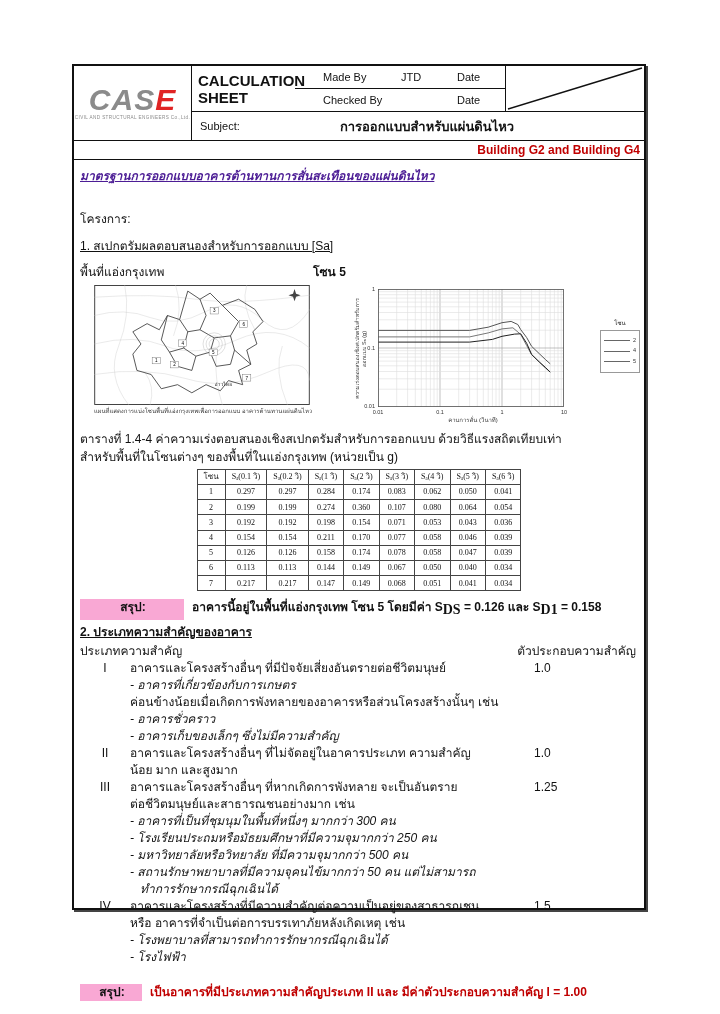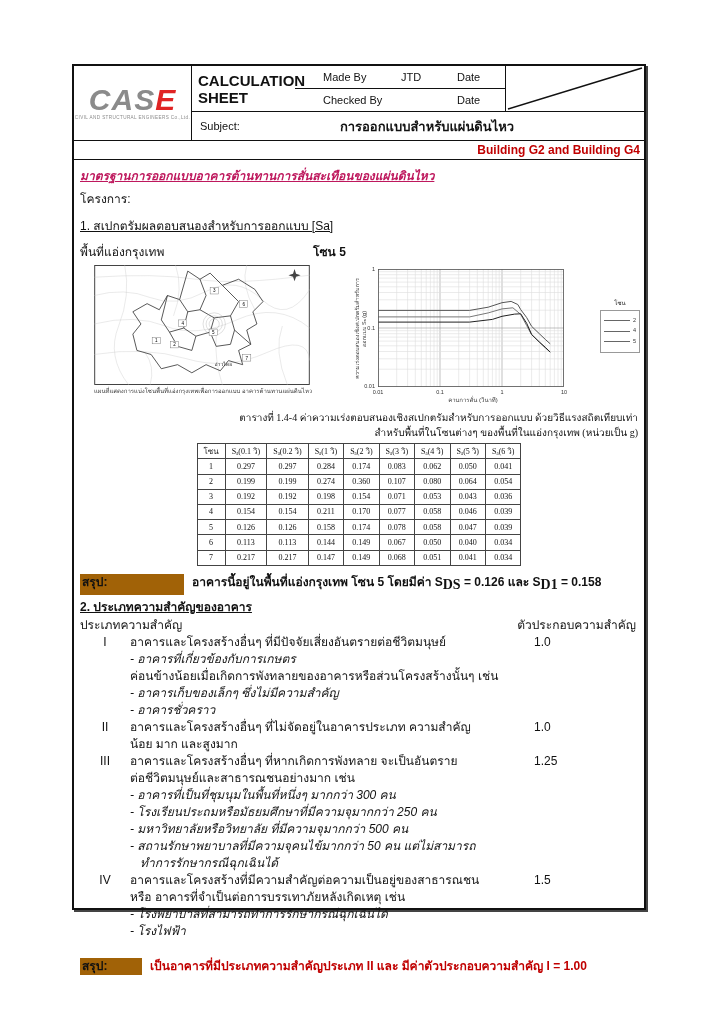--- a/index.html
+++ b/index.html
@@ -22,21 +22,21 @@
   .mb-l1{width:78px;} .mb-v1{width:56px;} .mb-l2{width:134px;}
   .diag{position:relative;}
   .diag svg{position:absolute;inset:0;width:100%;height:100%;}
   .subject-row{grid-column:2/4;border-top:1px solid #111;display:flex;align-items:center;font-size:11px;}
   .subject-label{padding-left:8px;width:120px;}
   .subject-value{flex:1;text-align:center;font-weight:bold;font-size:13px;padding-right:110px;}
   .banner{height:18px;border-bottom:1px solid #111;display:flex;align-items:center;
           justify-content:flex-end;padding-right:4px;font-weight:bold;font-size:12px;color:#c00000;padding-left:14px;}
   
   .content{padding:5px 6px 0 6px;font-size:12px;line-height:1.4;}
-  .std-title{color:#be185d;font-weight:bold;font-style:italic;text-decoration:underline;margin:3px 0 6px 0;}
+  .std-title{color:#4c1d95;font-weight:bold;font-style:italic;text-decoration:underline;margin:3px 0 26px 0;}
   .project{margin:0 0 10px 0;}
   .sec1{text-decoration:underline;margin:2px 0 10px 0;}
   .arearow{display:flex;margin:0 0 4px 0;gap:15px;}
   .area-label{width:218px;}
   .zone-label{font-weight:bold;}
   
   .figs{display:flex;margin:2px 0 4px 14px;}
   .map-fig{width:216px;}
   .map-fig svg{display:block;}
   .map-cap{font-size:6px;text-align:center;color:#333;margin-top:2px;white-space:nowrap;}
@@ -47,26 +47,26 @@
   .ytick{position:absolute;width:16px;text-align:right;font-size:5.5px;color:#333;left:7px;}
   .xtick{position:absolute;top:124px;font-size:5.5px;color:#333;transform:translateX(-50%);}
   .xlab{position:absolute;top:131px;left:56px;width:130px;text-align:center;font-size:6px;color:#333;}
   .legend{position:absolute;left:248px;top:34px;width:40px;text-align:center;}
   .lg-title{font-size:6px;margin-bottom:2px;}
   .lg-box{border:1px solid #999;padding:3px 3px;}
   .lg-row{display:flex;align-items:center;margin:3px 0;}
   .lg-line{flex:1;border-top:1px solid #666;margin-right:3px;}
   .lg-name{font-size:5.5px;color:#333;}
   
-  .tbl-cap{font-family:Liberation Serif, serif;font-size:10px;text-align:right;margin:4px 0 1px 0;}
+  .tbl-cap{font-family:Liberation Sans, sans-serif;font-size:12px;text-align:left;margin:4px 0 1px 0;}
   table.sa{border-collapse:collapse;margin:3px auto 0 auto;font-family:"Liberation Serif",serif;font-size:8px;}
   table.sa th,table.sa td{border:0.8px solid #444;padding:1.5px 6px;text-align:center;font-weight:normal;}
   
   .sum{display:flex;margin-top:8px;font-weight:bold;}
-  .sum-label{background:#a16207;padding-left:2px;}
+  .sum-label{background:#f9a8d4;padding-left:2px;text-align:center;}
   .sum1 .sum-label{width:102px;}
   .sum2 .sum-label{width:60px;}
   .sum-text{margin-left:8px;}
   .sum2 .sum-text{color:#c00000;}
   sub{font-size:14px;font-family:Liberation Serif, serif;}
   
   .sec2-title{font-weight:bold;text-decoration:underline;margin-top:4px;}
   .sec2-heads{display:flex;justify-content:space-between;margin-top:2px;padding-right:2px;}
   .cat-row{display:grid;grid-template-columns:50px 390px 1fr;line-height:17px;}
   .cat-num{text-align:center;}
@@ -390,27 +390,27 @@
         </div>
 
         <div class="cat-row">
           <div class="cat-num"></div>
           <div class="cat-text" data-style="n">ค่อนข้างน้อยเมื่อเกิดการพังทลายของอาคารหรือส่วนโครงสร้างนั้นๆ เช่น</div>
           <div class="cat-factor"></div>
         </div>
 
         <div class="cat-row">
           <div class="cat-num"></div>
+          <div class="cat-text" data-style="e">- อาคารชั่วคราว</div>
+          <div class="cat-factor"></div>
+        </div>
+
+        <div class="cat-row">
+          <div class="cat-num"></div>
           <div class="cat-text" data-style="e">- อาคารเก็บของเล็กๆ ซึ่งไม่มีความสำคัญ</div>
-          <div class="cat-factor"></div>
-        </div>
-
-        <div class="cat-row">
-          <div class="cat-num"></div>
-          <div class="cat-text" data-style="e">- อาคารชั่วคราว</div>
           <div class="cat-factor"></div>
         </div>
 
         <div class="cat-row">
           <div class="cat-num">II</div>
           <div class="cat-text" data-style="n">อาคารและโครงสร้างอื่นๆ ที่ไม่จัดอยู่ในอาคารประเภท ความสำคัญ</div>
           <div class="cat-factor">1.0</div>
         </div>
 
         <div class="cat-row">

